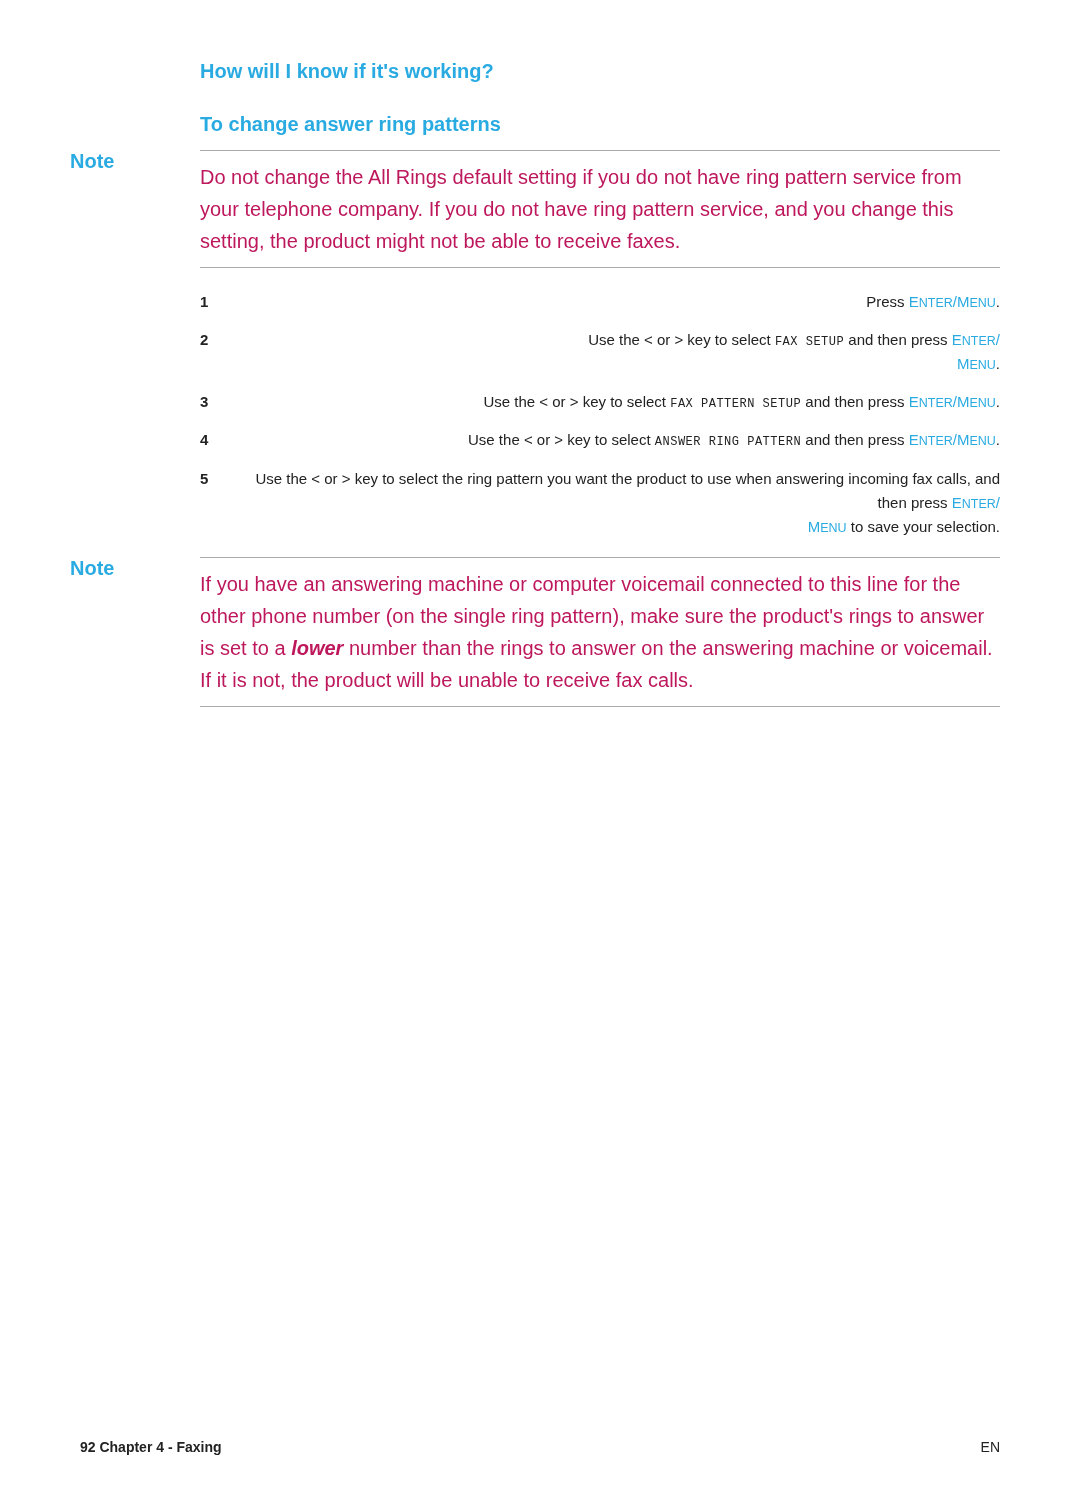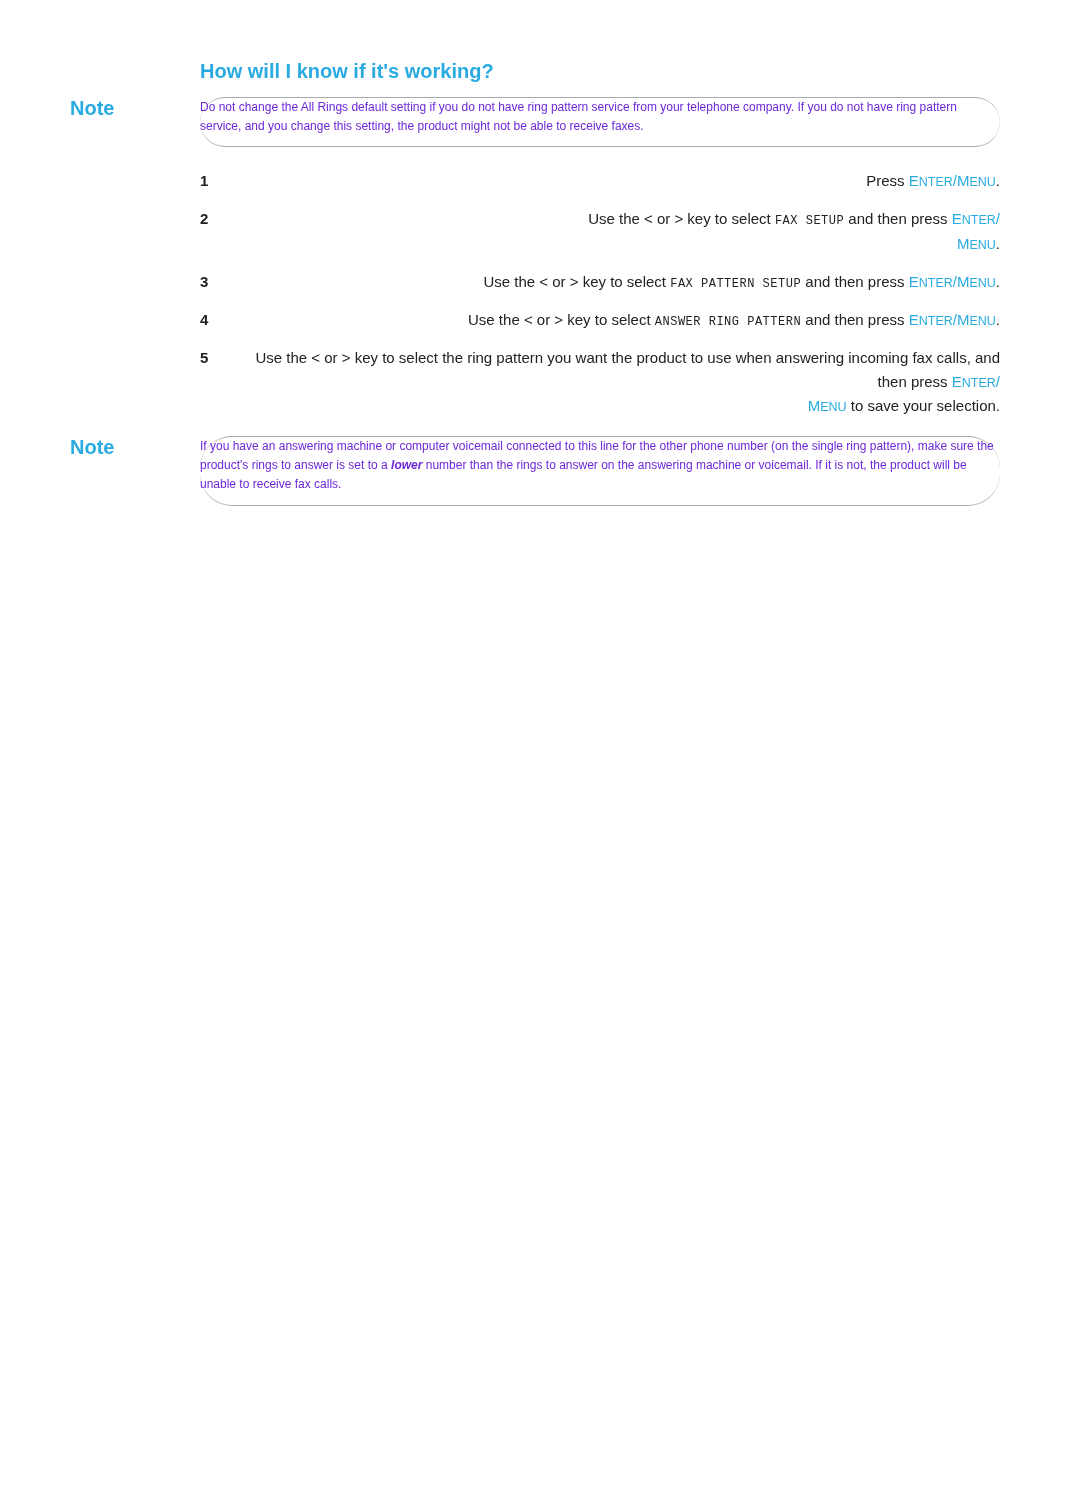--- a/index.html
+++ b/index.html
@@ -1,19 +1,18 @@
 <!DOCTYPE html>
 <html><head>
   <meta charset="utf-8">
   <style>
     * {
       margin: 0;
       padding: 0;
       box-sizing: border-box;
-      border-radius: 32px;
     }
 
     body {
       background: #ffffff;
       font-family: Arial, Helvetica, sans-serif;
       font-size: 15px;
       color: #222222;
       width: 1080px;
       min-height: 1495px;
       position: relative;
@@ -61,25 +60,25 @@
       font-weight: bold;
       font-size: 20px;
       min-width: 120px;
       margin-right: 0;
       position: absolute;
       left: -130px;
       top: 0;
     }
 
     .note-content {
-      font-size: 12px;
-      line-height: 1.6;
-      color: #6d28d9;
+      font-size: 20px;
+      line-height: 1.6;
+      color: #be185d;
       border-top: 1.5px solid #aaa;
-      padding-top: 0;
+      padding-top: 10px;
       padding-bottom: 10px;
       border-bottom: 1.5px solid #aaa;
       width: 100%;
     }
 
     .steps-list {
       list-style: none;
       margin: 18px 0 18px 0;
       padding: 0;
     }
@@ -147,20 +146,21 @@
     }
   </style>
 </head>
 <body>
 
 <div class="page">
 
   <h2 class="section-title">How will I know if it's working?</h2>
 
 
+  <h2 class="section-title-2">To change answer ring patterns</h2>
 
   <div class="note-block" style="margin-bottom:22px;">
     <span class="note-label">Note</span>
     <div class="note-content">Do not change the All Rings default setting if you do not have ring pattern service from your telephone company. If you do not have ring pattern service, and you change this setting, the product might not be able to receive faxes.</div>
   </div>
 
   <ol class="steps-list">
 
     <li>
       <span class="step-num">1</span>
@@ -199,14 +199,18 @@
 
   </ol>
 
   <div class="note-block" style="margin-top: 10px;">
     <span class="note-label">Note</span>
     <div class="note-content">
       If you have an answering machine or computer voicemail connected to this line for the other phone number (on the single ring pattern), make sure the product's rings to answer is set to a <span class="italic">lower</span> number than the rings to answer on the answering machine or voicemail. If it is not, the product will be unable to receive fax calls.
     </div>
   </div>
 
+  <div class="footer">
+    <span class="footer-left">92  Chapter 4 - Faxing</span>
+    <span class="footer-right">EN</span>
+  </div>
 
 </div>
 
 </body></html>

